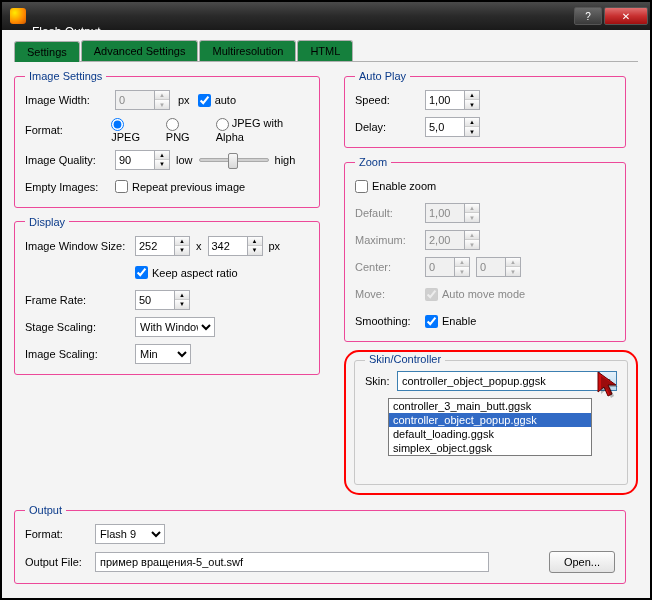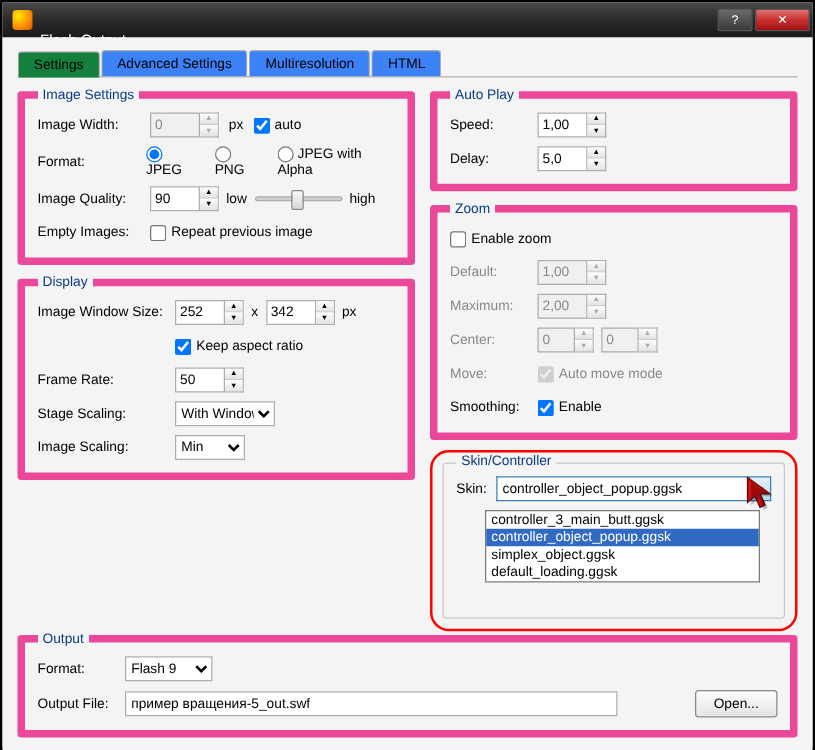--- a/index.html
+++ b/index.html
@@ -8,26 +8,26 @@
 .window { width: 648px; height: 596px; background: #f0f0f0; display: flex; flex-direction: column; }
 .titlebar { height: 28px; background: linear-gradient(to bottom, #4a4a4a 0%, #2a2a2a 50%, #1a1a1a 100%); display: flex; align-items: center; padding: 0 2px 0 8px; color: #fff; }
 .titlebar-icon { width: 16px; height: 16px; margin-right: 6px; background: radial-gradient(circle at 30% 30%, #ffea00, #ff8800 60%, #cc5500); border-radius: 3px; }
 .titlebar-title { flex: 1; color: #fff; font-size: 12px; margin-top: 32px; }
 .titlebar-buttons { display: flex; gap: 2px; }
 .tb-btn { width: 28px; height: 18px; border: 1px solid #555; border-radius: 2px; display: flex; align-items: center; justify-content: center; color: #fff; font-size: 10px; }
 .tb-min, .tb-help { background: linear-gradient(to bottom, #6a6a6a, #3a3a3a); }
 .tb-close { background: linear-gradient(to bottom, #e07070, #c83030 50%, #a01010); width: 44px; }
 .content { flex: 1; background: #f4f4f4; padding: 10px 12px 6px 12px; display: flex; flex-direction: column; }
 .tabstrip { display: flex; border-bottom: 1px solid #b0b0b0; margin-bottom: 8px; }
-.tab { padding: 4px 12px; border: 1px solid #b0b0b0; border-bottom: none; background: #3b82f6; margin-right: 1px; border-radius: 3px 3px 0 0; cursor: pointer; }
+.tab { padding: 4px 12px; border: 1px solid #b0b0b0; border-bottom: none; background: #15803d; margin-right: 1px; border-radius: 3px 3px 0 0; cursor: pointer; }
 .tab.active { background: #15803d; position: relative; top: 1px; }
 .cols { display: flex; gap: 12px; }
 .col-left { width: 330px; }
 .col-right { flex: 1; }
-fieldset { border: 6px solid #ec4899; border-radius: 3px; margin: 0 0 8px 0; padding: 8px 10px 10px 10px; }
+fieldset { border: 1px solid #ec4899; border-radius: 3px; margin: 0 12px 8px 0; padding: 8px 10px 10px 10px; }
 legend { color: #0a3a8a; padding: 0 4px; }
 .row { display: flex; align-items: center; margin-bottom: 7px; min-height: 20px; }
 .row:last-child { margin-bottom: 0; }
 .lbl { width: 90px; }
 .lbl2 { width: 110px; }
 .lblr { width: 70px; }
 input[type="text"].num { width: 40px; height: 20px; border: 1px solid #abadb3; padding: 0 3px; background: #fff; }
 input[type="text"].num.dis { background: #f0f0f0; color: #888; }
 .spinner { display: inline-flex; flex-direction: column; border: 1px solid #abadb3; border-left: none; height: 20px; }
 .spinner div { width: 14px; height: 9px; background: linear-gradient(#fdfdfd,#e3e3e3); display: flex; align-items: center; justify-content: center; font-size: 6px; line-height: 1; cursor: pointer; }
@@ -38,21 +38,21 @@
 input[type="radio"] { margin: 0 3px 0 0; vertical-align: middle; }
 .radio-group { display: flex; gap: 12px; align-items: center; }
 select { height: 20px; border: 1px solid #abadb3; background: #fff; }
 .slider-track { width: 70px; height: 4px; background: #d0d0d0; border: 1px solid #aaa; border-radius: 2px; position: relative; margin: 0 6px; }
 .slider-thumb { position: absolute; top: -6px; left: 28px; width: 10px; height: 16px; background: linear-gradient(#f8f8f8,#d8d8d8); border: 1px solid #888; border-radius: 2px; }
 .skin-group { border: 2px solid #ff0000; border-radius: 15px; padding: 8px; position: relative; }
 .skin-inner-fieldset { border: 1px solid #c8c8c8; border-radius: 3px; padding: 8px 10px 10px 10px; }
 .combo { display: flex; width: 220px; }
 .combo input { flex: 1; height: 20px; border: 1px solid #3c7fb1; border-right: none; padding: 0 4px; background: #fff; }
 .combo-btn { width: 18px; height: 20px; background: linear-gradient(#e4f1fb,#bcd9ee); border: 1px solid #3c7fb1; display: flex; align-items: center; justify-content: center; font-size: 8px; cursor: pointer; }
-.dropdown { position: absolute; top: 46px; left: 42px; width: 220px; background: #fff; border: 1px solid #7a7a7a; z-index: 5; }
+.dropdown { position: absolute; top: 46px; left: 42px; width: 204px; background: #fff; border: 1px solid #7a7a7a; z-index: 5; }
 .dropdown div { padding: 1px 4px; white-space: nowrap; overflow: hidden; }
 .dropdown div.sel { background: #316ac5; color: #fff; }
 .cursor { position: absolute; top: 18px; left: 250px; z-index: 6; pointer-events: none; }
 .output-group { margin-top: auto; }
 .out-file { width: 394px; height: 20px; border: 1px solid #abadb3; padding: 0 4px; background: #fff; }
 .btn { height: 22px; padding: 0 14px; border: 1px solid #888; background: linear-gradient(#fdfdfd,#e4e4e4); border-radius: 3px; cursor: pointer; }
 .muted { color: #888; }
 </style>
 </head>
 <body>
@@ -259,22 +259,22 @@
               <div class="combo">
                 <input type="text" value="controller_object_popup.ggsk" style="">
                 <div class="combo-btn">▼</div>
               </div>
             </div>
             <div style="height:76px"></div>
           </div>
           <div class="dropdown">
             <div>controller_3_main_butt.ggsk</div>
             <div class="sel">controller_object_popup.ggsk</div>
+            <div>default_loading.ggsk</div>
             <div>simplex_object.ggsk</div>
-            <div>default_loading.ggsk</div>
           </div>
           <svg class="cursor" width="28" height="30">
             <path d="M2 2 L2 22 L8 17 L12 26 L16 24 L12 15 L20 15 Z" fill="#d01010" stroke="#600" stroke-width="1"></path>
             <path d="M5 6 L5 24 L11 19 L15 28 L18 26 L14 17 L22 17 Z" fill="rgba(0,0,0,0.25)"></path>
           </svg>
         </div>
       </div>
     </div>
 
     <fieldset class="output-group">

